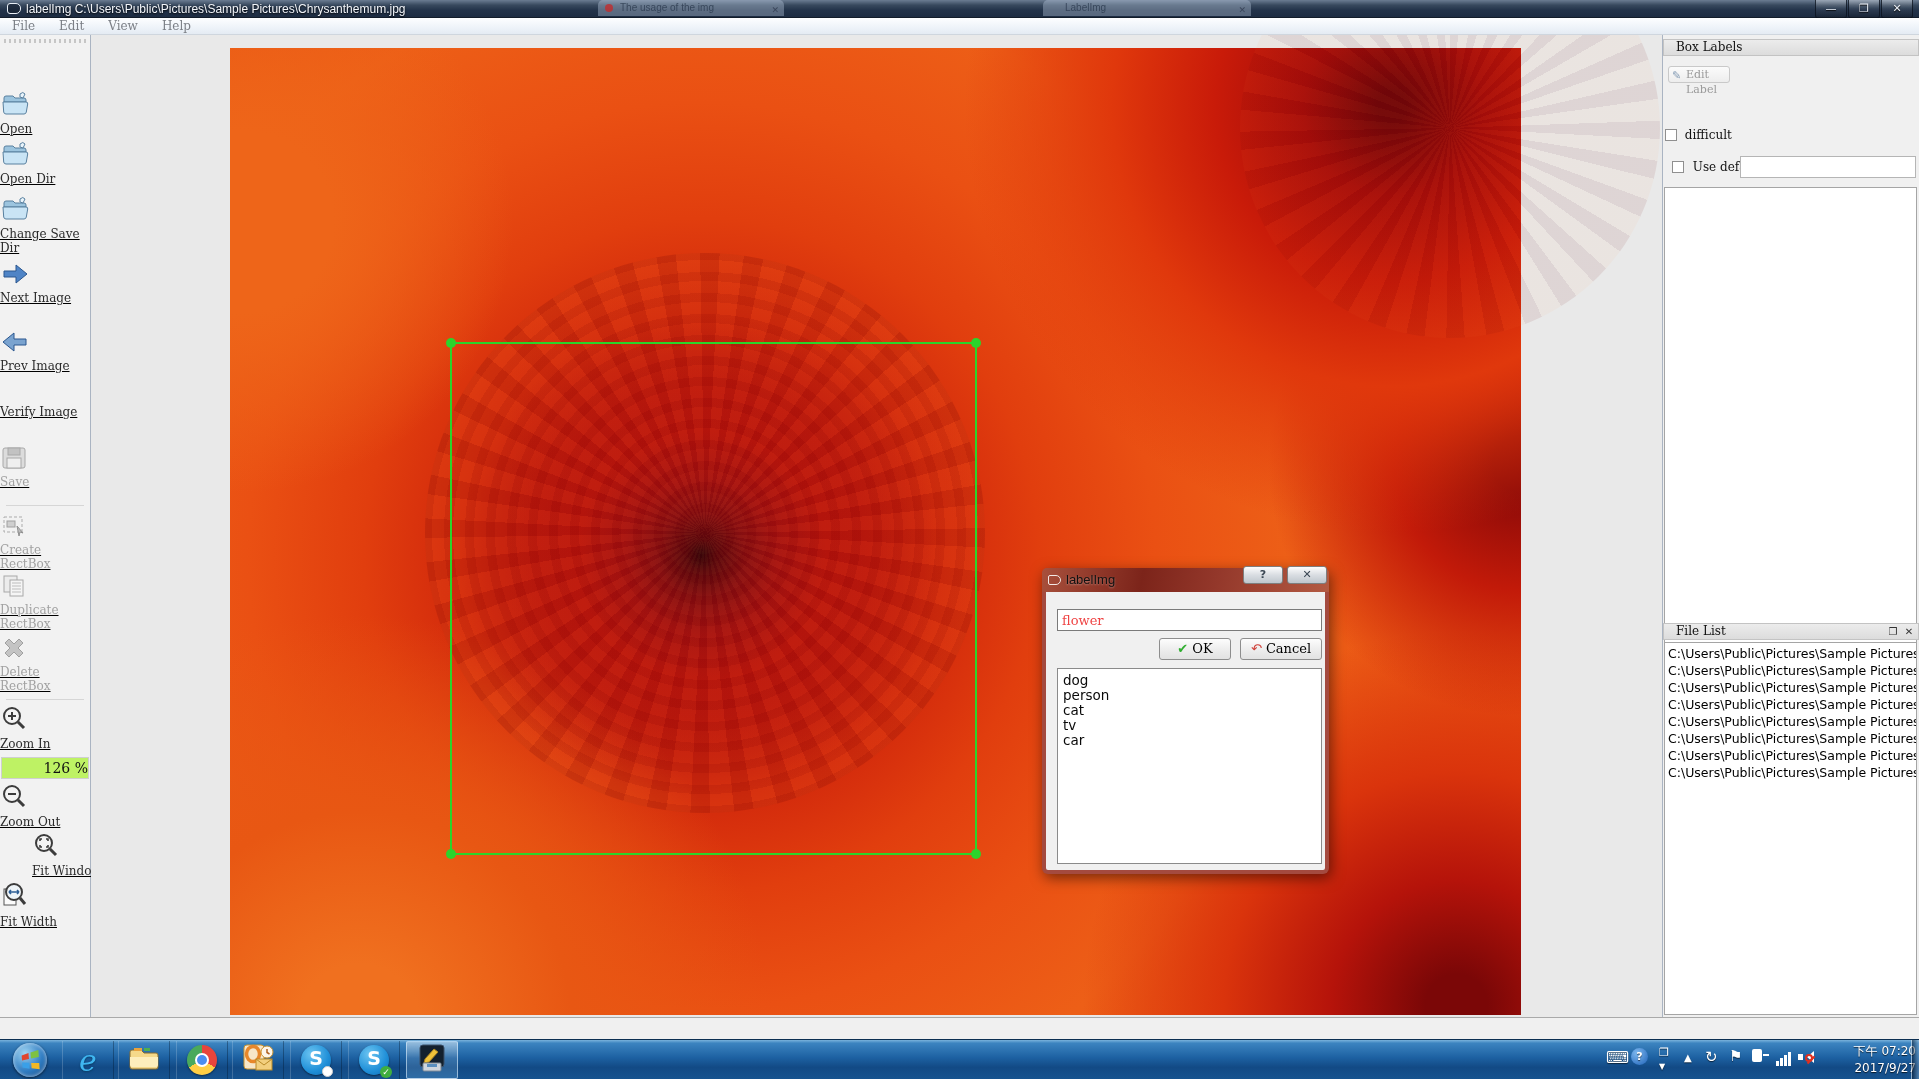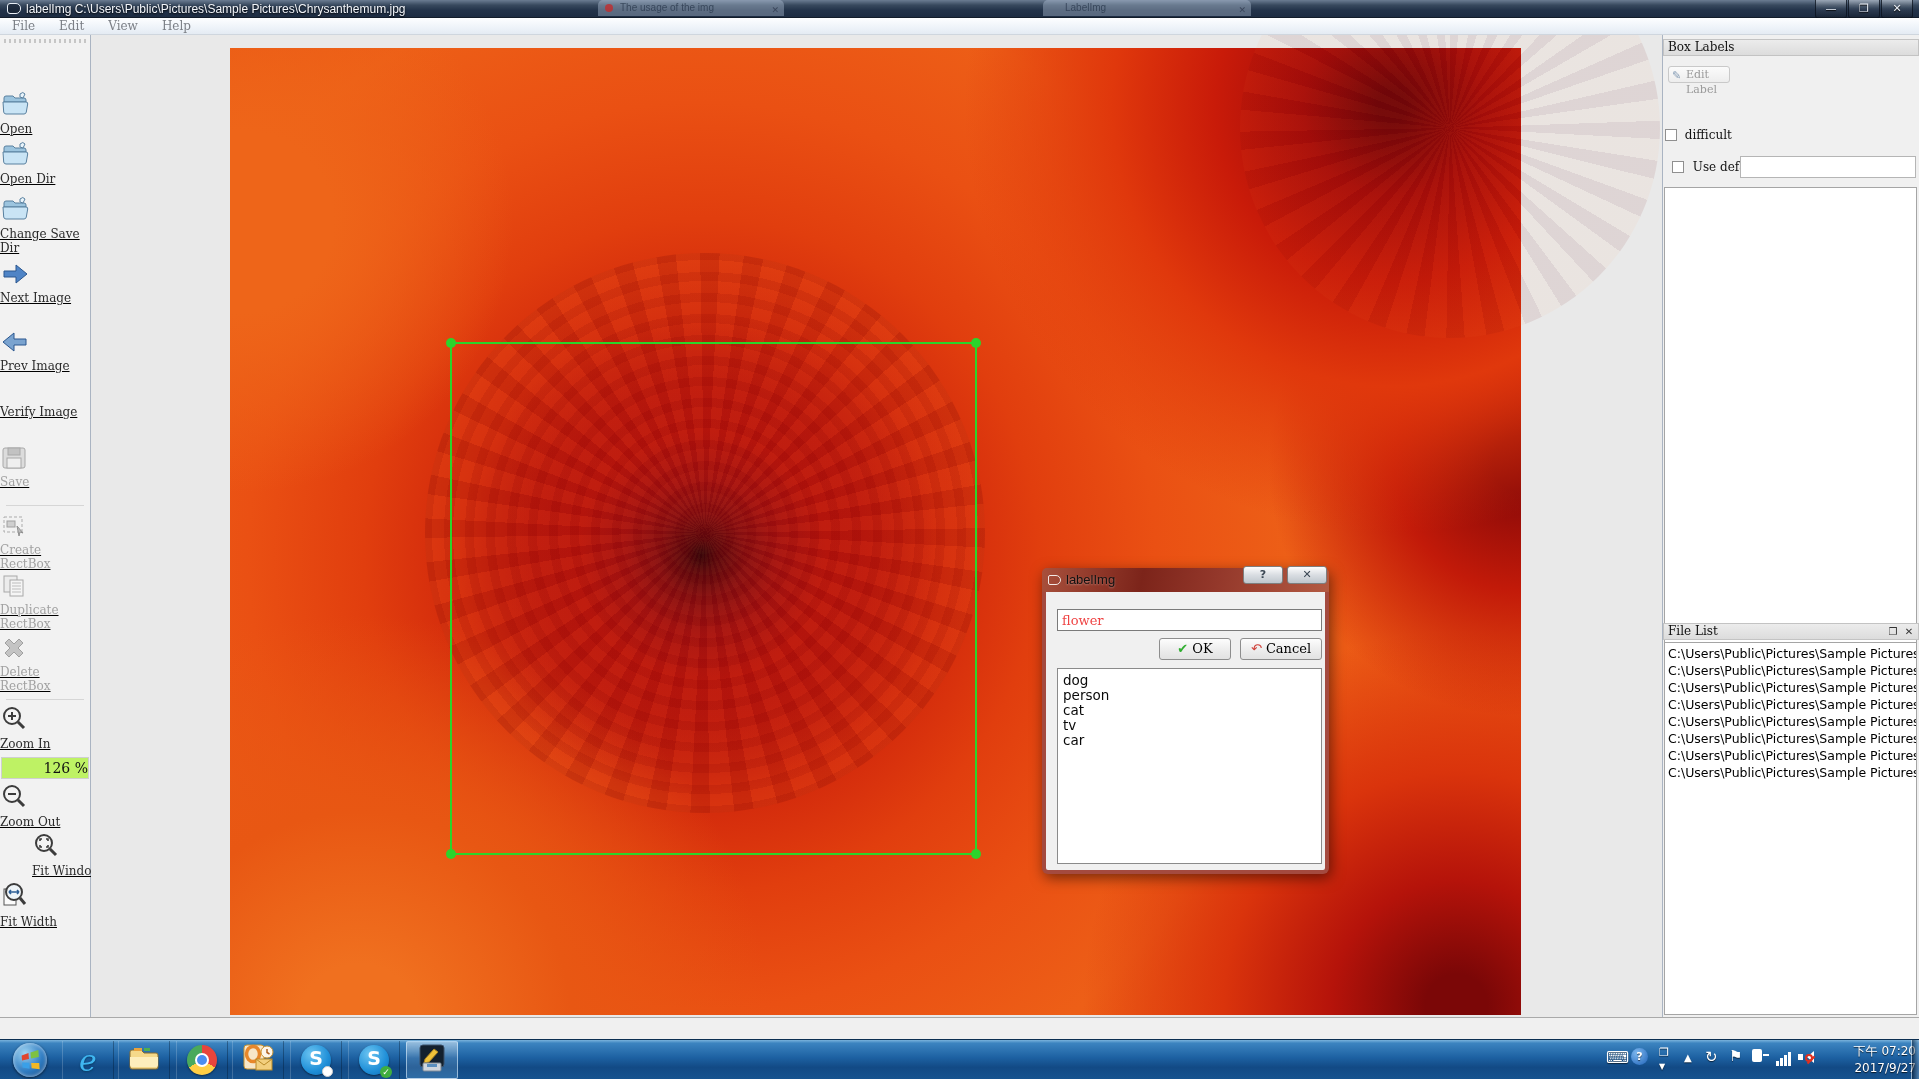--- a/index.html
+++ b/index.html
@@ -52,21 +52,21 @@
       repeating-radial-gradient(circle at 50% 50%, rgba(120,8,8,.16) 0 9px, rgba(255,140,60,.05) 9px 21px);
     opacity:.65; }
   #flower-img::after { content:""; position:absolute; left:1010px; top:-130px; width:420px; height:420px; border-radius:50%;
     background:repeating-conic-gradient(from 0deg at 50% 50%, rgba(110,6,6,.15) 0deg 5deg, rgba(255,130,50,.08) 5deg 11deg);
     opacity:.6; }
   #bbox { position:absolute; left:220px; top:294px; width:527px; height:513px; border:2px solid #2bd42b; }
   .handle { position:absolute; width:10px; height:10px; border-radius:50%; background:#2bd42b; }
 
   
   #rightpanel { left:1662px; top:35px; width:257px; height:982px; background:#f0f0f0; border-left:1px solid #aab4c2; }
-  .dock-title { position:absolute; left:0; width:256px; height:17px; background:linear-gradient(#ececec,#dcdcdc); border:1px solid #c3c3c3; font-size:12px; color:#111; line-height:15px; padding-left:4px; }
+  .dock-title { position:absolute; left:0; width:256px; height:17px; background:linear-gradient(#ececec,#dcdcdc); border:1px solid #c3c3c3; font-size:12px; color:#111; line-height:15px; padding-left:12px; }
   .dockbtn { position:absolute; top:1px; width:14px; height:14px; font-family:"DejaVu Sans",sans-serif; font-size:10px; color:#333; text-align:center; line-height:14px; }
   .whitebox { position:absolute; background:#fff; border:1px solid #a5a5a5; }
   #edit-label-btn { position:absolute; left:5px; top:31px; width:62px; height:17px; background:linear-gradient(#fbfbfb,#ededed); border:1px solid #c9c9c9; border-radius:3px; font-size:11px; color:#9a9a9a; line-height:15px; text-align:left; padding-left:17px; }
   #edit-label-btn .pencil { position:absolute; left:3px; top:1px; font-size:11px; color:#8aa0b8; font-family:"DejaVu Sans",sans-serif; }
   .cb { width:12px; height:12px; background:#fff; border:1px solid #8f8f8f; display:inline-block; vertical-align:-2px; }
   .cbrow { position:absolute; font-size:12px; color:#111; }
   .filerow { font-family:"DejaVu Sans",sans-serif; font-size:12.5px; color:#000; line-height:17px; white-space:nowrap; overflow:hidden; padding-left:3px; }
 
   
   #dialog { left:1042px; top:568px; width:287px; height:306px; border:4px solid rgba(150,45,32,.85); border-radius:6px; box-shadow:2px 4px 14px rgba(0,0,0,.5); background:#f0f0f0; }

